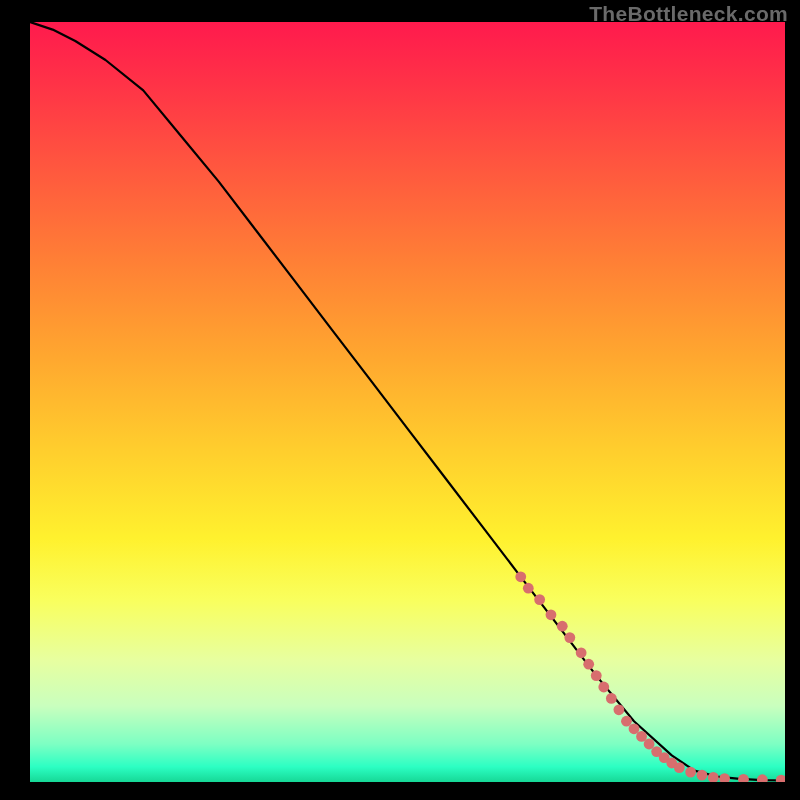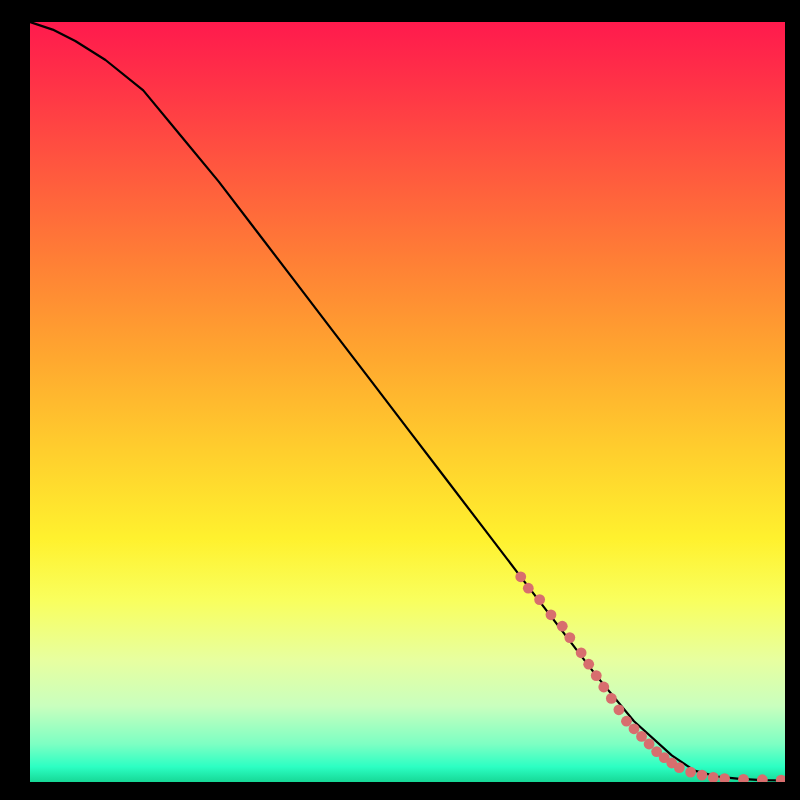--- a/index.html
+++ b/index.html
@@ -89,13 +89,14 @@
           <circle cx="660.63" cy="750.12" r="5.4" fill="#d86e6e"></circle>
           <circle cx="671.95" cy="753.16" r="5.4" fill="#d86e6e"></circle>
           <circle cx="683.27" cy="755.44" r="5.4" fill="#d86e6e"></circle>
           <circle cx="694.60" cy="756.58" r="5.4" fill="#d86e6e"></circle>
           <circle cx="713.47" cy="757.34" r="5.4" fill="#d86e6e"></circle>
           <circle cx="732.35" cy="757.72" r="5.4" fill="#d86e6e"></circle>
           <circle cx="751.23" cy="758.10" r="5.4" fill="#d86e6e"></circle>
         </g>
     </svg>
   </div>
+  <div class="watermark">TheBottleneck.com</div>
 </div>
 
 </body></html>

